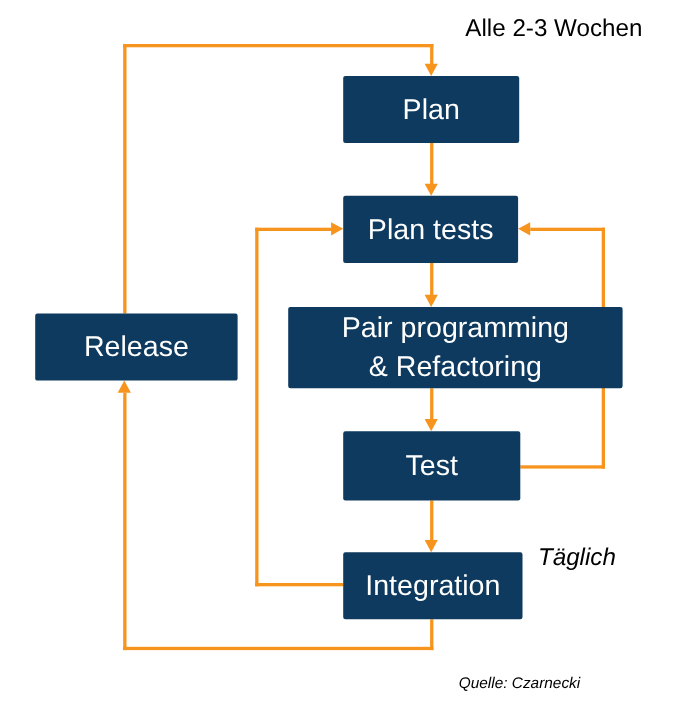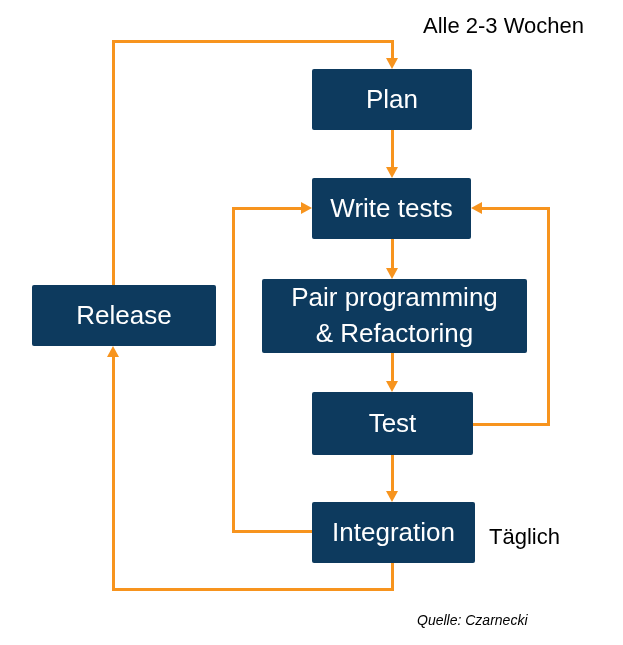--- a/index.html
+++ b/index.html
@@ -37,28 +37,28 @@
     position:absolute;
     color:var(--label-text);
     font-size:22px;line-height:1.1;
     white-space:nowrap;
   }
   .label.small{font-size:14px;font-style:italic;}
 
   
   .n-plan{left:312px;top:69px;width:160px;height:61px;}
   .n-write{left:312px;top:178px;width:159px;height:61px;}
-  .n-pair{left:262px;top:279px;width:265px;height:74px;}
+  .n-pair{left:262px;top:279px;width:304px;height:74px;}
   .n-test{left:312px;top:392px;width:161px;height:63px;}
   .n-integration{left:312px;top:502px;width:163px;height:61px;}
   .n-release{left:32px;top:285px;width:184px;height:61px;}
 
   
   .l-cycle{left:403px;top:14px;margin-left:20px;}
-  .l-daily{left:489px;top:525px;}
+  .l-daily{left:489px;top:495px;font-style:italic;}
   .l-source{left:417px;top:613px;}
 </style>
 </head>
 <body>
 
 <div class="canvas">
 
   <div class="line" style="left:112px;top:40px;width:3px;height:245px;"></div>
   <div class="line" style="left:112px;top:40px;width:282px;height:3px;"></div>
   <div class="line" style="left:391px;top:40px;width:3px;height:19px;"></div>
@@ -85,21 +85,21 @@
   <div class="line" style="left:232px;top:207px;width:3px;height:326px;"></div>
   <div class="line" style="left:232px;top:207px;width:70px;height:3px;"></div>
   <div class="arrow arrow-right" style="left:301px;top:202px;"></div>
 
   <div class="line" style="left:391px;top:563px;width:3px;height:28px;"></div>
   <div class="line" style="left:112px;top:588px;width:282px;height:3px;"></div>
   <div class="line" style="left:112px;top:357px;width:3px;height:234px;"></div>
   <div class="arrow arrow-up" style="left:107px;top:346px;"></div>
 
   <div class="node n-plan">Plan</div>
-  <div class="node n-write">Write tests</div>
+  <div class="node n-write">Plan tests</div>
   <div class="node n-pair">Pair programming
 &amp; Refactoring</div>
   <div class="node n-integration">Integration</div>
   <div class="node n-test">Test</div>
   <div class="node n-release">Release</div>
 
   <div class="label l-cycle">Alle 2-3 Wochen</div>
   <div class="label l-daily">Täglich</div>
   <div class="label small l-source">Quelle: Czarnecki</div>
 

